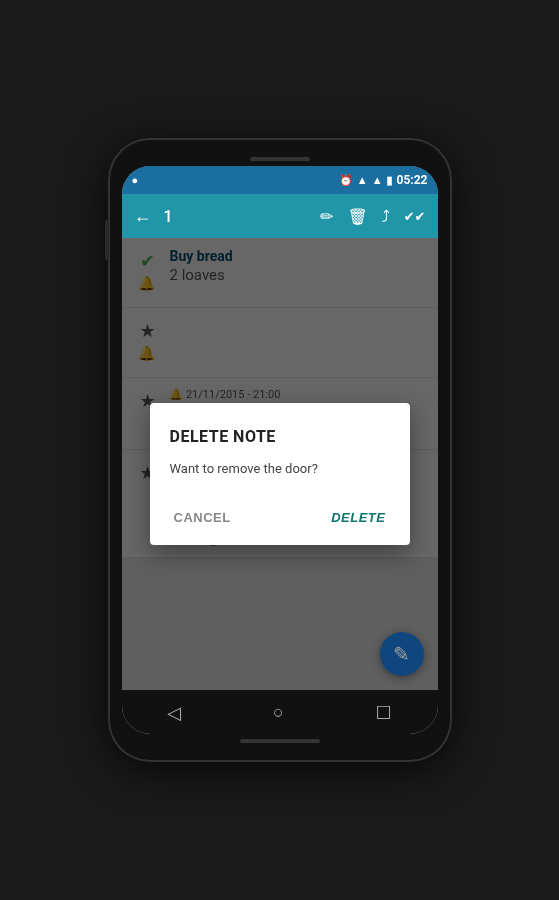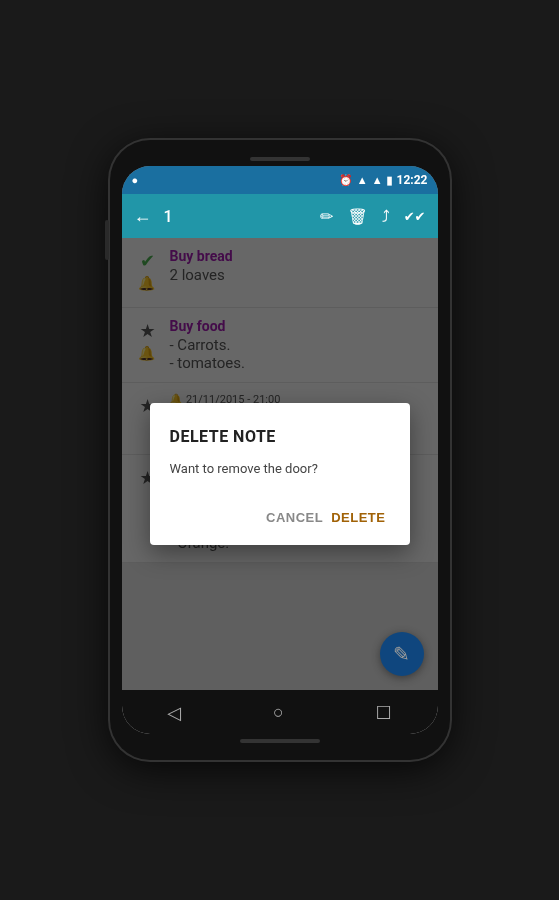--- a/index.html
+++ b/index.html
@@ -93,21 +93,21 @@
       gap: 4px;
       min-width: 28px;
       padding-top: 2px;
     }
 
     .check-icon { color: #4CAF50; font-size: 18px; }
     .star-icon { color: #555; font-size: 18px; }
     .bell-icon { color: #555; font-size: 14px; }
 
     .note-body { flex: 1; }
-    .note-title { font-size: 14px; font-weight: bold; color: #a21caf; margin-bottom: 2px; }
+    .note-title { font-size: 14px; font-weight: bold; color: #0c4a6e; margin-bottom: 2px; }
     .note-subtitle { font-size: 15px; color: #555; }
     .note-date { font-size: 11px; color: #555; margin-bottom: 2px; }
 
     
     .dialog-overlay {
       position: absolute;
       top: 0; left: 0; right: 0; bottom: 0;
       background: rgba(0,0,0,0.4);
       display: flex;
       align-items: center;
@@ -134,36 +134,36 @@
 
     .dialog-message {
       font-size: 13px;
       color: #444;
       margin-bottom: 24px;
       line-height: 1.4;
     }
 
     .dialog-buttons {
       display: flex;
-      justify-content: flex-end;
+      justify-content: space-between;
     }
 
     .dialog-btn {
       font-size: 13px;
       font-weight: bold;
       letter-spacing: 0.5px;
       padding: 8px 4px;
       border: none;
       background: none;
       cursor: pointer;
       text-transform: uppercase;
     }
 
     .dialog-btn-cancel { color: #888; }
-    .dialog-btn-delete { color: #a16207; }
+    .dialog-btn-delete { color: #0f766e; font-style: italic; }
 
     
     .fab {
       position: absolute;
       bottom: 14px;
       right: 14px;
       width: 44px;
       height: 44px;
       background: #1976D2;
       border-radius: 50%;
@@ -245,21 +245,21 @@
 
     <div class="status-bar">
       <div class="status-bar-left">
         <span style="color:white;font-size:11px;">●</span>
       </div>
       <div class="status-bar-right">
         <span style="font-size:11px;">⏰</span>
         <span style="font-size:11px;">▲</span>
         <span style="font-size:11px;">▲</span>
         <span style="font-size:11px;">▮</span>
-        <span style="font-size:12px;font-weight:bold;color:white;">12:22</span>
+        <span style="font-size:12px;font-weight:bold;color:white;">05:22</span>
       </div>
     </div>
 
     <div class="app-toolbar">
       <div class="toolbar-left">
         <span style="color:white;font-size:18px;cursor:pointer;">←</span>
         <span style="color:white;font-size:16px;font-weight:500;margin-left:4px;">1</span>
       </div>
       <div class="toolbar-icons">
         <span class="toolbar-icon">✏</span>
@@ -281,24 +281,20 @@
           <div class="note-body">
             <div class="note-title">Buy bread</div>
             <div class="note-subtitle">2 loaves</div>
           </div>
         </div>
 
         <div class="note-item">
           <div class="note-left-icon">
             <span class="star-icon">★</span>
             <span class="bell-icon">🔔</span>
-          </div>
-          <div class="note-body">
-            <div class="note-title">Buy food</div>
-            <div class="note-subtitle">- Carrots.<br>- tomatoes.</div>
           </div>
         </div>
 
         <div class="note-item">
           <div class="note-left-icon">
             <span class="star-icon">★</span>
           </div>
           <div class="note-body">
             <div class="note-date">🔔 21/11/2015 - 21:00</div>
             <div class="note-title">Dinner with friends</div>

